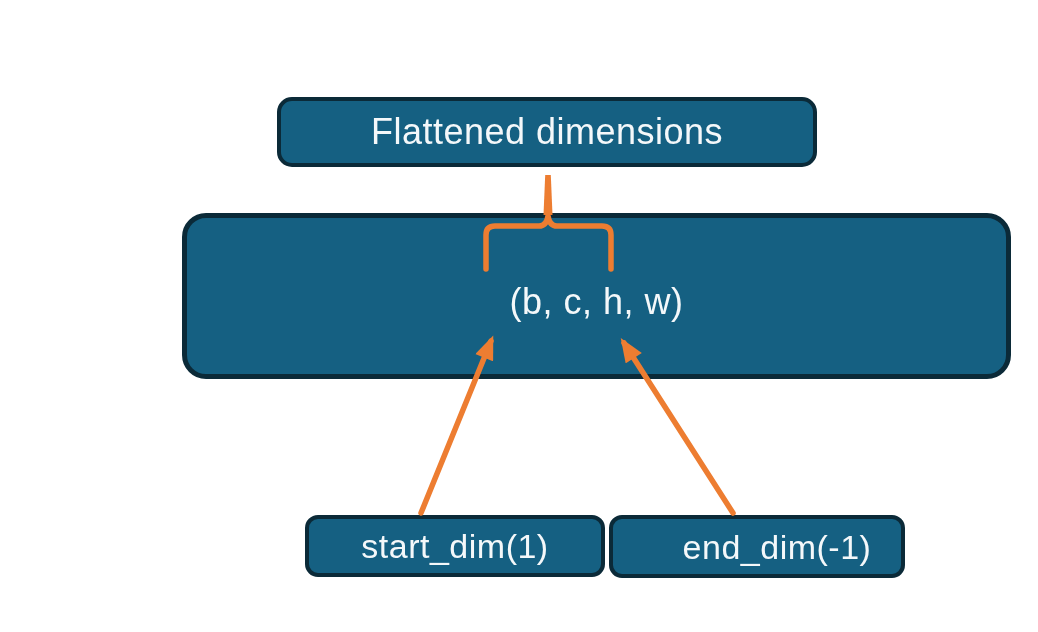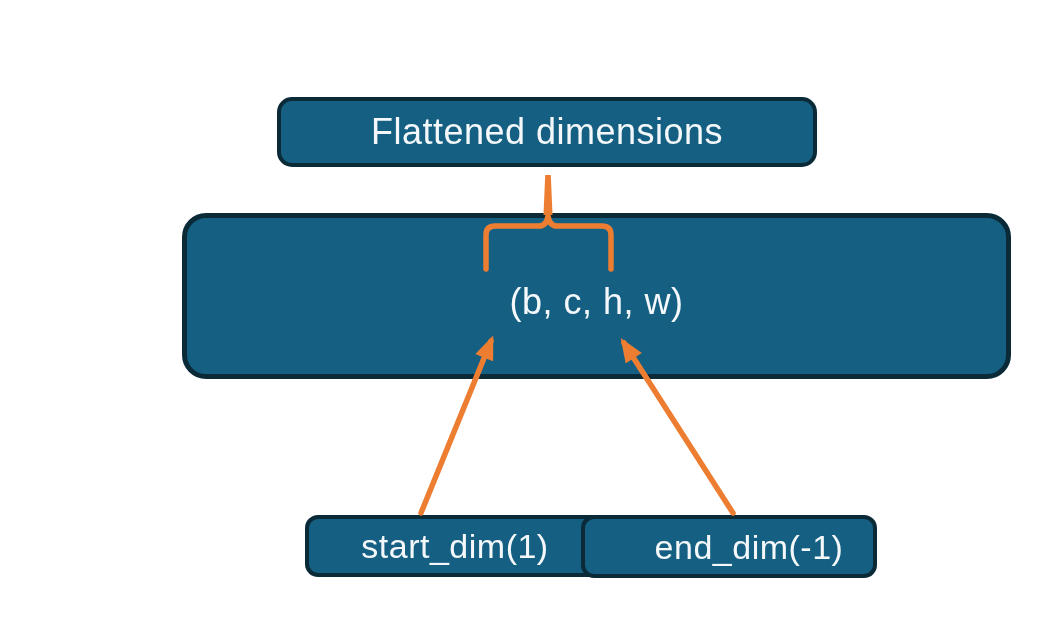--- a/index.html
+++ b/index.html
@@ -46,21 +46,21 @@
     top: 6px; 
   }
   .start-box {
     left: 267px; top: 515px;
     width: 300px; height: 62px;
     border-radius: 13px;
     font-size: 34px;
     margin-left: 38px;
   }
   .end-box {
-    left: 581px; top: 515px;
+    left: 609px; top: 515px;
     width: 296px; height: 63px;
     border-radius: 13px;
     font-size: 34px;
     padding-left: 40px;
   }
   .overlay {
     position: absolute;
     left: 0; top: 0;
     width: 1038px;
     height: 632px;

